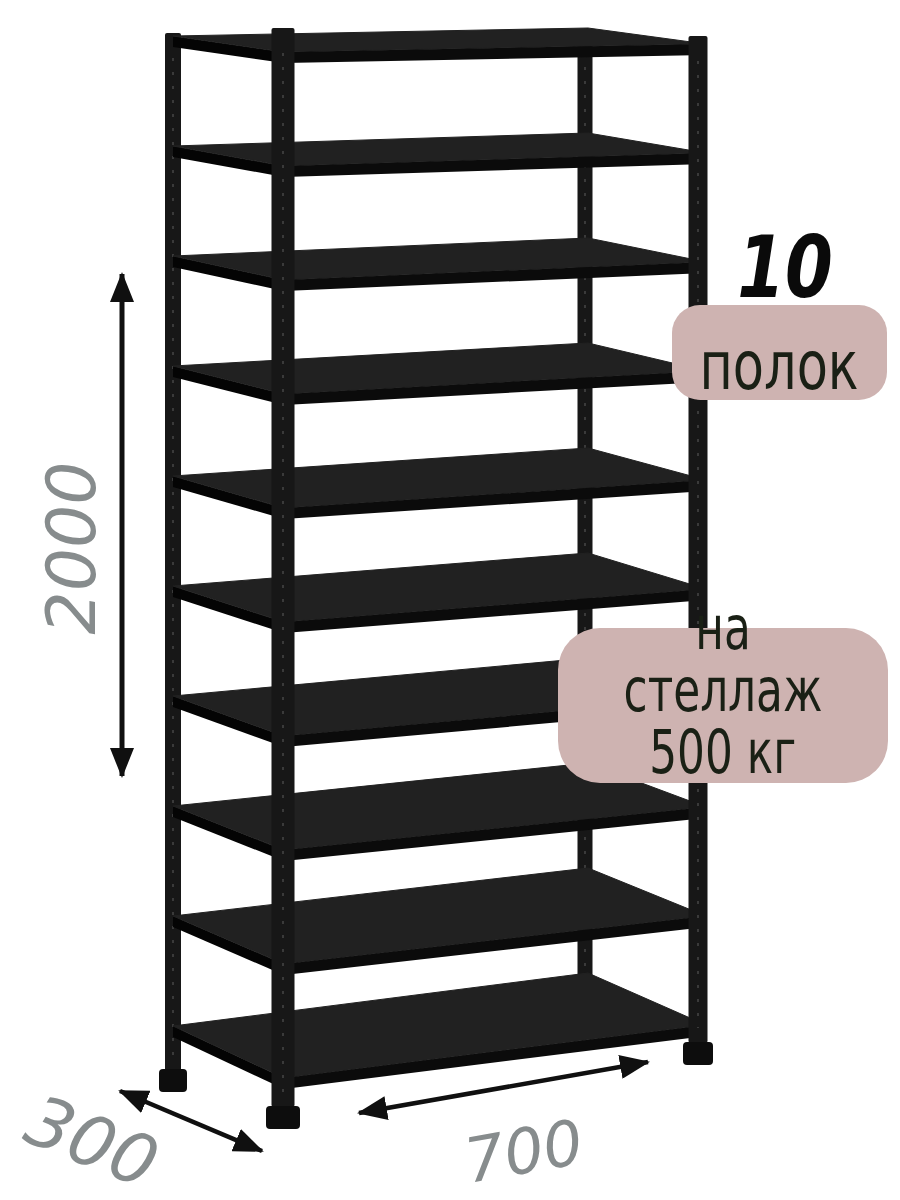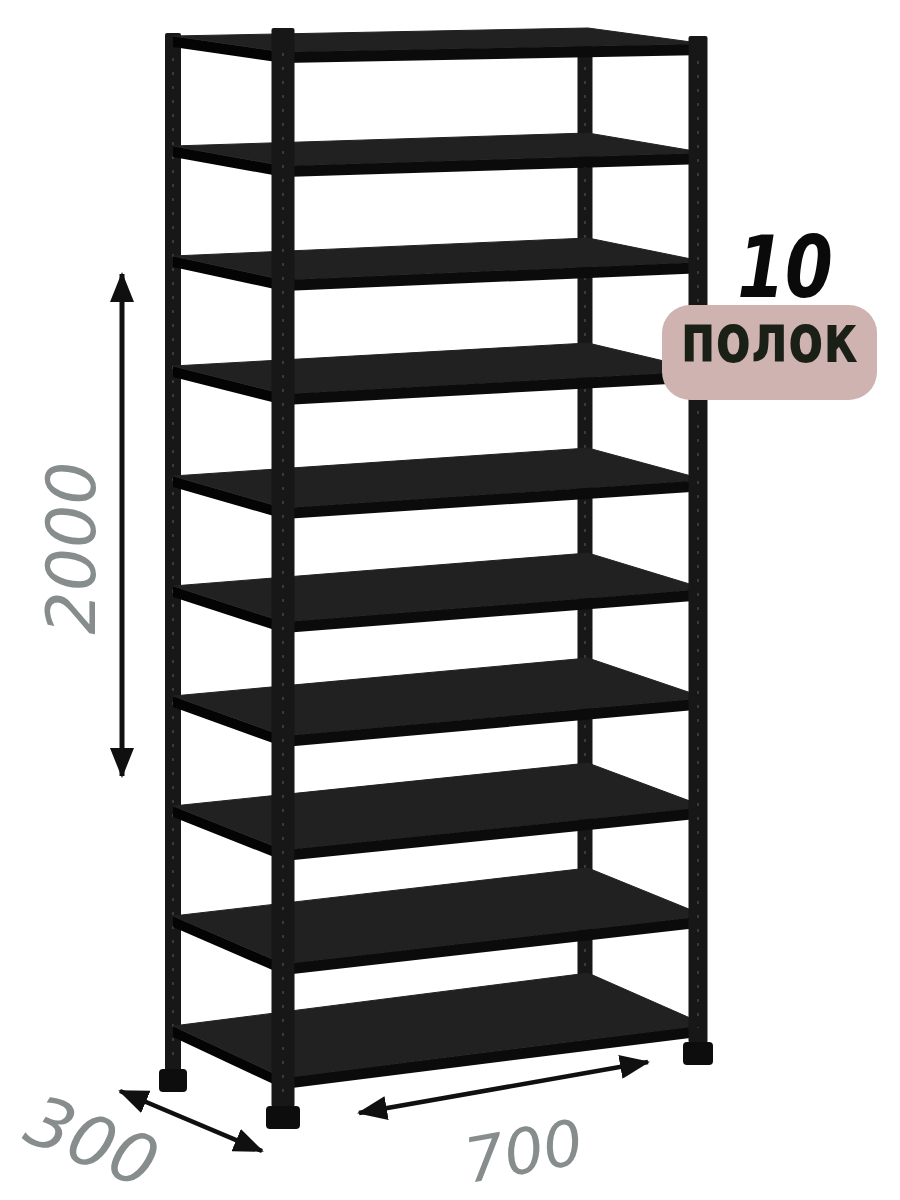--- a/index.html
+++ b/index.html
@@ -13,22 +13,23 @@
   .dim-h{left:72px;top:548px;font-size:68px;transform:translate(-50%,-50%) rotate(-90deg);}
   .dim-d{left:92px;top:1142px;font-size:70px;transform:translate(-50%,-50%) rotate(22deg);}
   .dim-w{left:524px;top:1152px;font-size:62px;transform:translate(-50%,-50%) rotate(-10deg);}
   .count-number{
     position:absolute;left:700px;top:224px;width:170px;text-align:center;
     font-size:86px;font-weight:bold;font-style:italic;line-height:1;
     color:var(--num,#0a0a0a);transform:scaleX(0.8);
   }
   .badge{
     position:absolute;background:var(--badge-bg,#ceb3b1);color:var(--badge-text,#1a2015);
-    font-weight:bold;display:flex;flex-direction:column;align-items:center;justify-content:flex-start;
+    font-weight:normal;display:flex;flex-direction:column;align-items:center;justify-content:flex-end;
     text-align:center;
+    margin-left:10px;
   }
   .badge-count{left:662px;top:305px;width:215px;height:95px;border-radius:28px;}
   .badge-count .line{font-size:68px;line-height:1;transform:scaleX(0.75);}
   .badge-shelf-load{left:553px;top:440px;width:326px;height:157px;border-radius:42px;}
   .badge-shelf-load .line{font-size:62px;line-height:64px;transform:scaleX(0.73);}
   .badge-rack-load{left:548px;top:628px;width:330px;height:155px;border-radius:42px;}
   .badge-rack-load .line{font-size:60px;line-height:62px;transform:scaleX(0.73);}
 </style>
 </head>
 <body>
@@ -102,14 +103,18 @@
   <div class="dim dim-d">300</div>
   <div class="dim dim-w">700</div>
 
   <div class="count-number">10</div>
 
   <div class="badge badge-count">
     <div class="line">полок</div>
   </div>
 
 
+  <div class="badge badge-rack-load">
+    <div class="line">на стеллаж</div>
+    <div class="line">500 кг</div>
+  </div>
 
 </div>
 
 </body></html>

